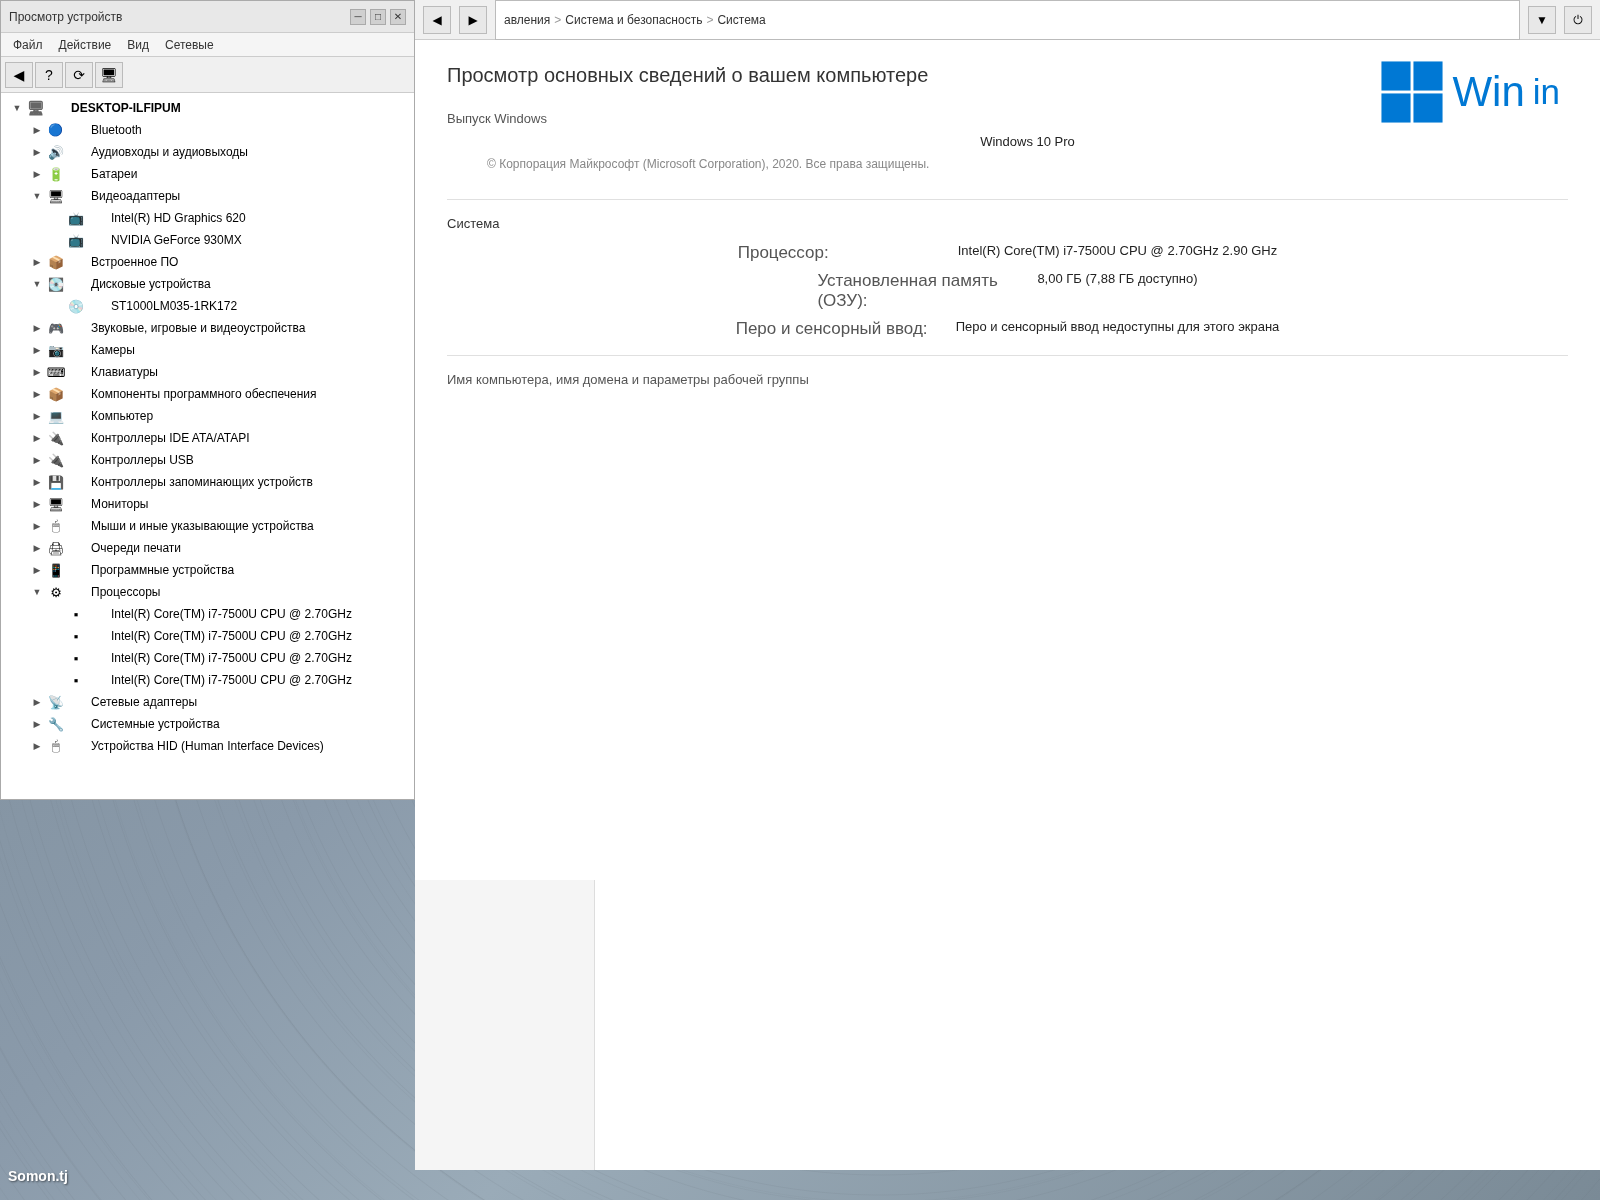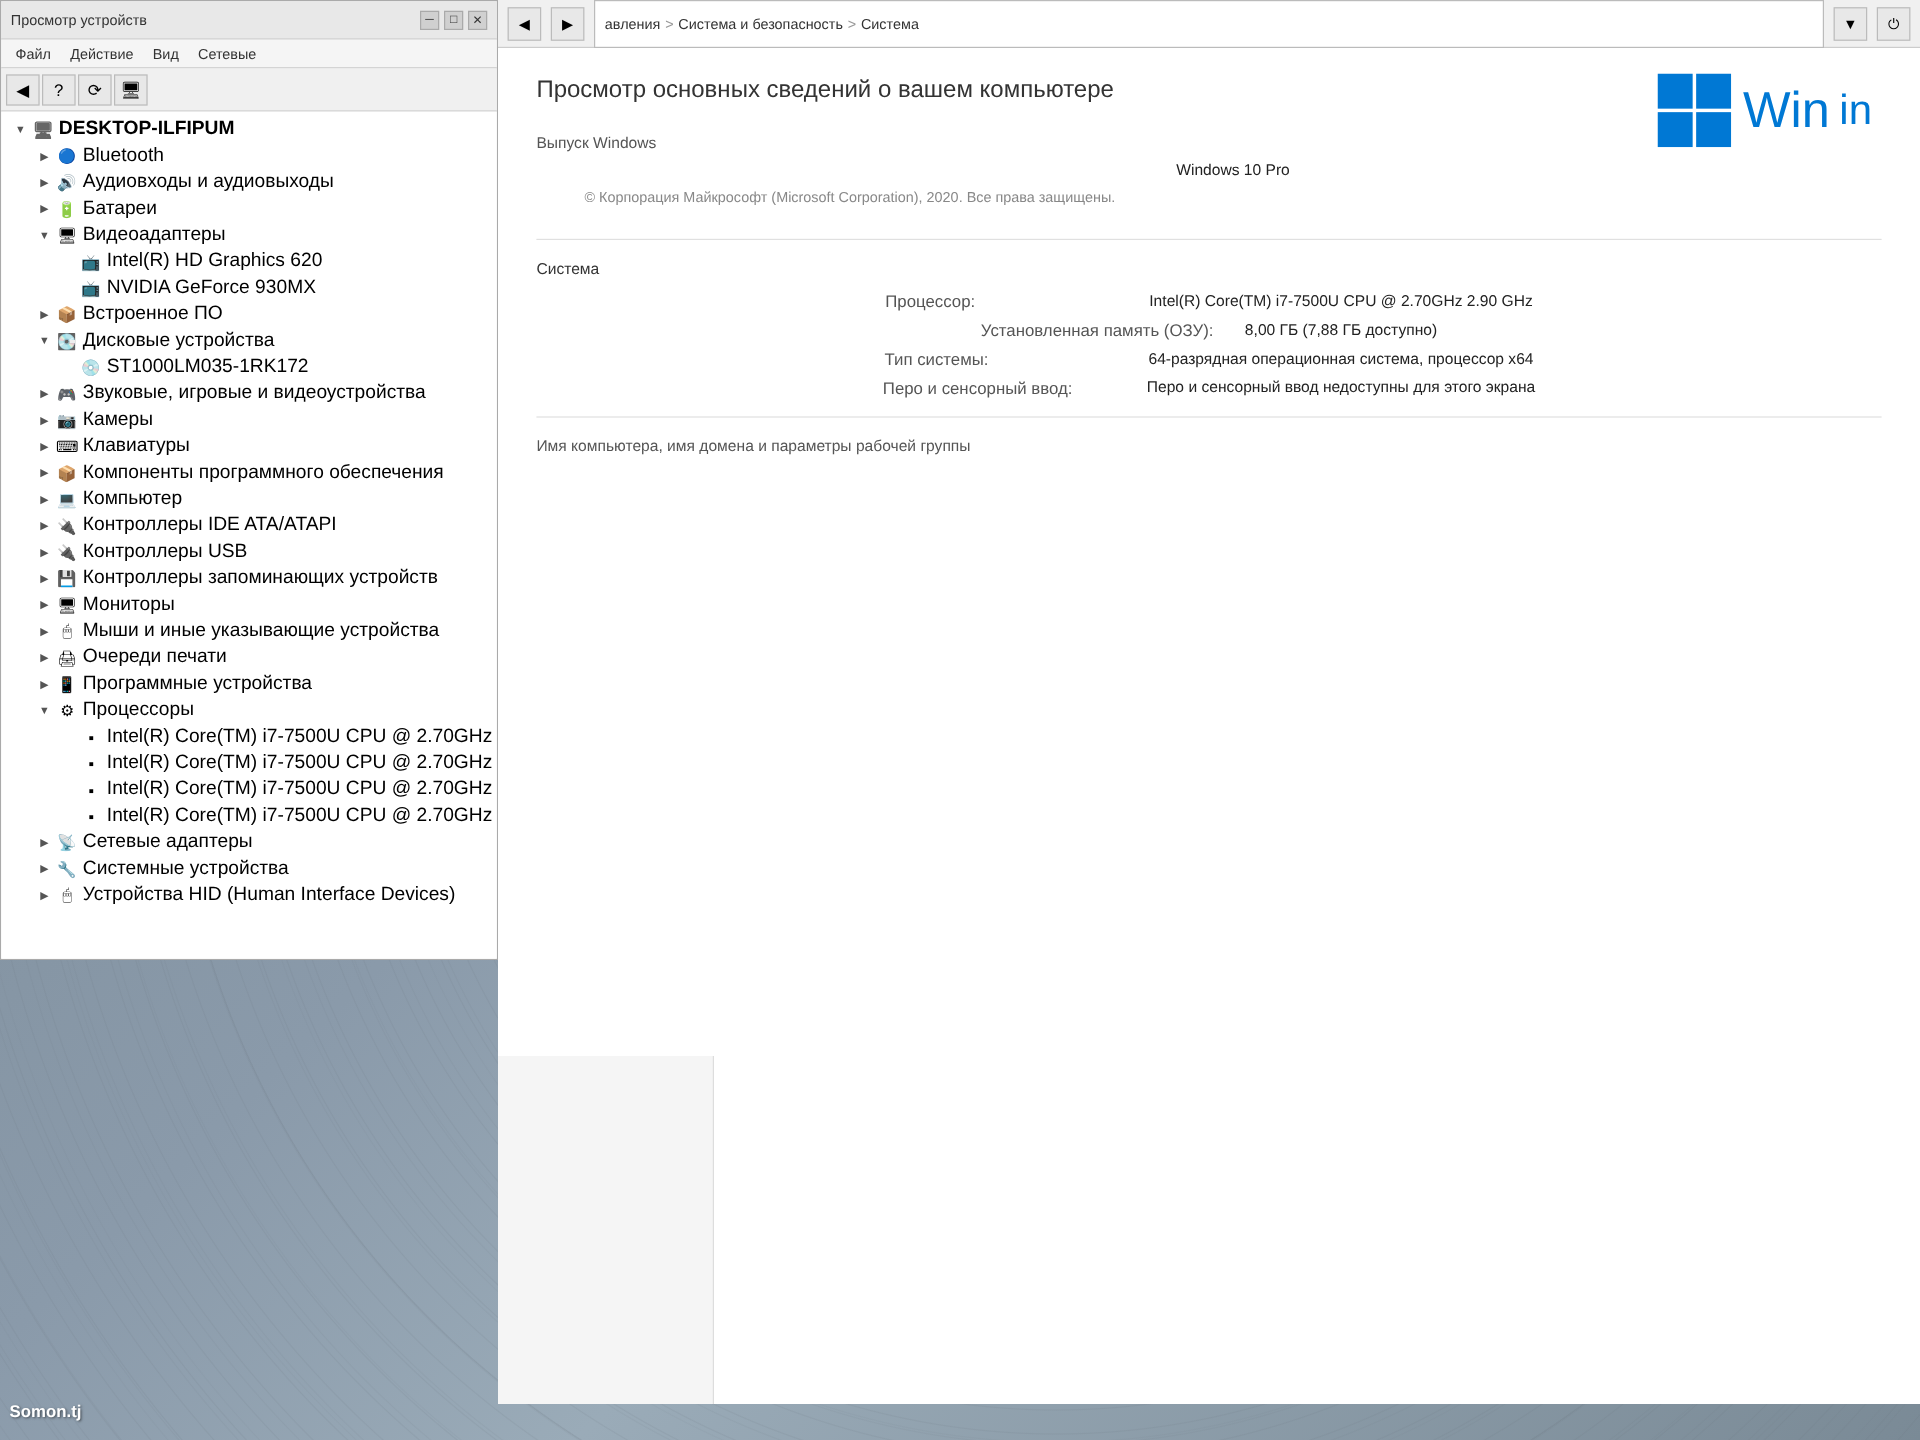--- a/index.html
+++ b/index.html
@@ -156,21 +156,22 @@
       width: 18px;
       height: 18px;
       margin-right: 4px;
       flex-shrink: 0;
       display: inline-flex;
       align-items: center;
       justify-content: center;
     }
 
     .item-label {
-      font-size: 16px;
+      font-size: 12px;
+      margin-left: 22px;
     }
 
     
     .icon-computer { color: #666; font-size: 14px; }
     .icon-bluetooth { color: #0078d4; font-size: 12px; }
 
     
     .system-panel {
       position: absolute;
       left: 415px;
@@ -243,21 +244,21 @@
     }
 
     .sys-info-row {
       display: flex;
       margin-bottom: 8px;
       justify-content: center;
     }
 
     .sys-info-key {
       width: 220px;
-      font-size: 14px;
+      font-size: 17px;
       color: #555;
       flex-shrink: 0;
     }
 
     .sys-info-value {
       font-size: 13px;
       color: #222;
     }
 
     .sys-divider {
@@ -726,24 +727,20 @@
     <div class="sys-info-row">
       <div class="sys-info-key">Процессор:</div>
       <div class="sys-info-value">Intel(R) Core(TM) i7-7500U CPU @ 2.70GHz   2.90 GHz</div>
     </div>
 
     <div class="sys-info-row">
       <div class="sys-info-key">Установленная память (ОЗУ):</div>
       <div class="sys-info-value">8,00 ГБ (7,88 ГБ доступно)</div>
     </div>
 
-    <div class="sys-info-row">
-      <div class="sys-info-key">Тип системы:</div>
-      <div class="sys-info-value">64-разрядная операционная система, процессор x64</div>
-    </div>
 
     <div class="sys-info-row">
       <div class="sys-info-key">Перо и сенсорный ввод:</div>
       <div class="sys-info-value">Перо и сенсорный ввод недоступны для этого экрана</div>
     </div>
 
     <hr class="sys-divider">
 
     <div class="sys-section-label">Имя компьютера, имя домена и параметры рабочей группы</div>
   </div>

